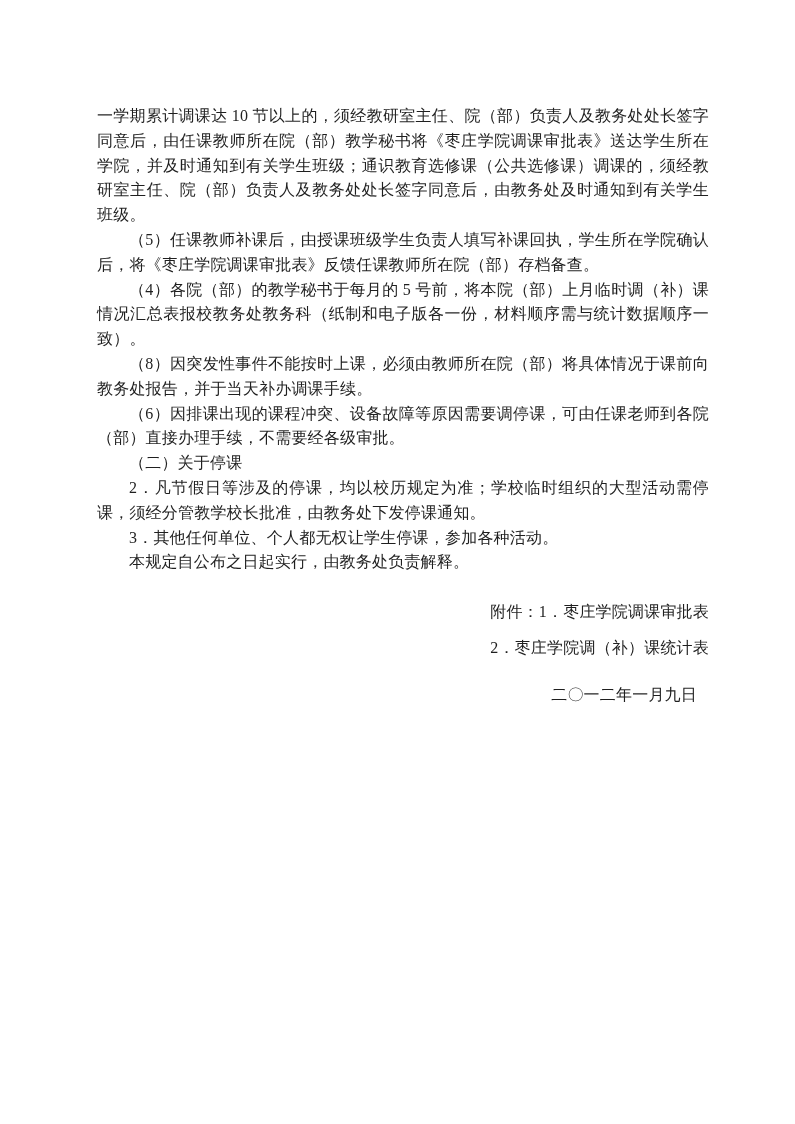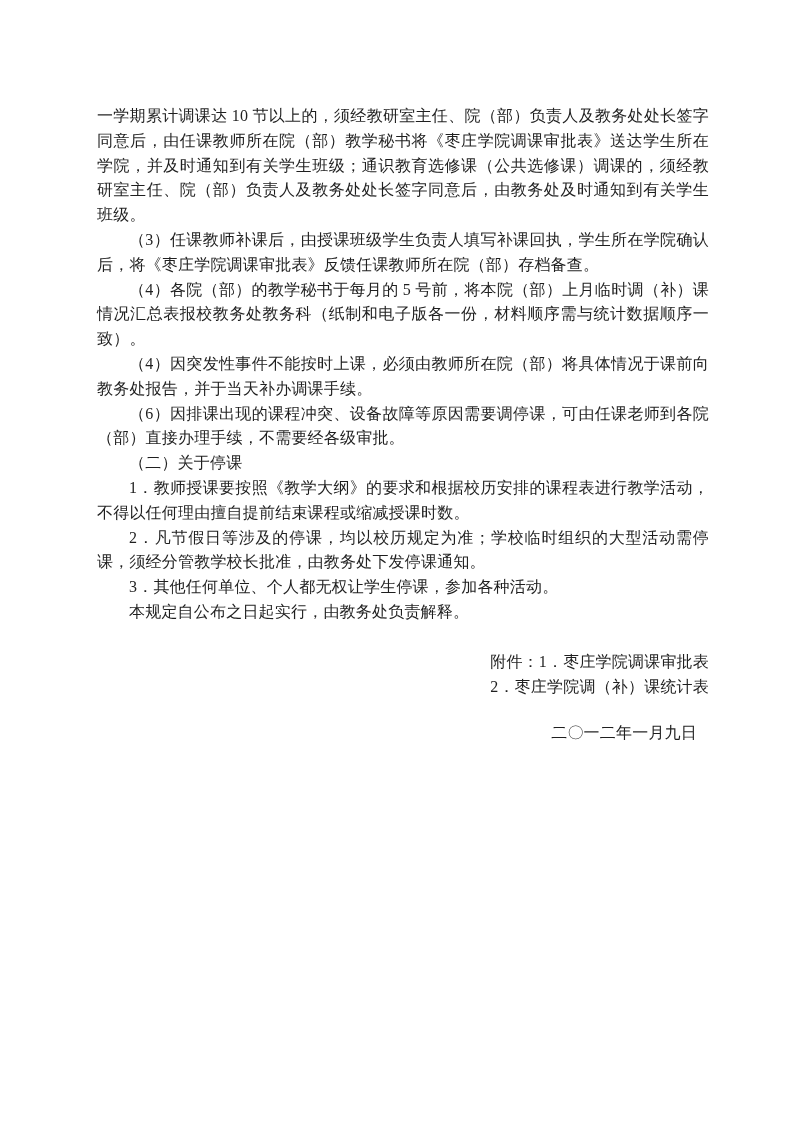--- a/index.html
+++ b/index.html
@@ -37,20 +37,21 @@
     margin-top: 25px;
     padding-left: 31px;
     text-align: right;
   }
   .attach-line1 {
     white-space: nowrap;
   }
   .attach-line2 {
     padding-left: 74px;
     white-space: nowrap;
+    margin-top: 11px;
   }
   .date-line {
     margin-top: 22px;
     text-align: right;
     padding-right: 12px;
   }
   .page-number {
     position: absolute;
     left: 97px;
     top: 1031px;
@@ -61,31 +62,30 @@
 </style>
 </head>
 <body>
 
 <div class="page">
 
   <div class="body-text">
 
     <p class="para">一学期累计调课达 10 节以上的，须经教研室主任、院（部）负责人及教务处处长签字同意后，由任课教师所在院（部）教学秘书将《枣庄学院调课审批表》送达学生所在学院，并及时通知到有关学生班级；通识教育选修课（公共选修课）调课的，须经教研室主任、院（部）负责人及教务处处长签字同意后，由教务处及时通知到有关学生班级。</p>
 
-    <p class="para indent">（3）任课教师补课后，由授课班级学生负责人填写补课回执，学生所在学院确认后，将《枣庄学院调课审批表》反馈任课教师所在院（部）存档备查。</p>
+    <p class="para indent">（5）任课教师补课后，由授课班级学生负责人填写补课回执，学生所在学院确认后，将《枣庄学院调课审批表》反馈任课教师所在院（部）存档备查。</p>
 
     <p class="para indent">（4）各院（部）的教学秘书于每月的 5 号前，将本院（部）上月临时调（补）课情况汇总表报校教务处教务科（纸制和电子版各一份，材料顺序需与统计数据顺序一致）。</p>
 
-    <p class="para indent">（4）因突发性事件不能按时上课，必须由教师所在院（部）将具体情况于课前向教务处报告，并于当天补办调课手续。</p>
+    <p class="para indent">（8）因突发性事件不能按时上课，必须由教师所在院（部）将具体情况于课前向教务处报告，并于当天补办调课手续。</p>
 
     <p class="para indent">（6）因排课出现的课程冲突、设备故障等原因需要调停课，可由任课老师到各院（部）直接办理手续，不需要经各级审批。</p>
 
     <p class="para indent">（二）关于停课</p>
 
-    <p class="para indent">1．教师授课要按照《教学大纲》的要求和根据校历安排的课程表进行教学活动，不得以任何理由擅自提前结束课程或缩减授课时数。</p>
 
     <p class="para indent">2．凡节假日等涉及的停课，均以校历规定为准；学校临时组织的大型活动需停课，须经分管教学校长批准，由教务处下发停课通知。</p>
 
     <p class="para indent">3．其他任何单位、个人都无权让学生停课，参加各种活动。</p>
 
 
     <p class="para indent">本规定自公布之日起实行，由教务处负责解释。</p>
 
     <div class="attachments">
       <div class="attach-line1">

